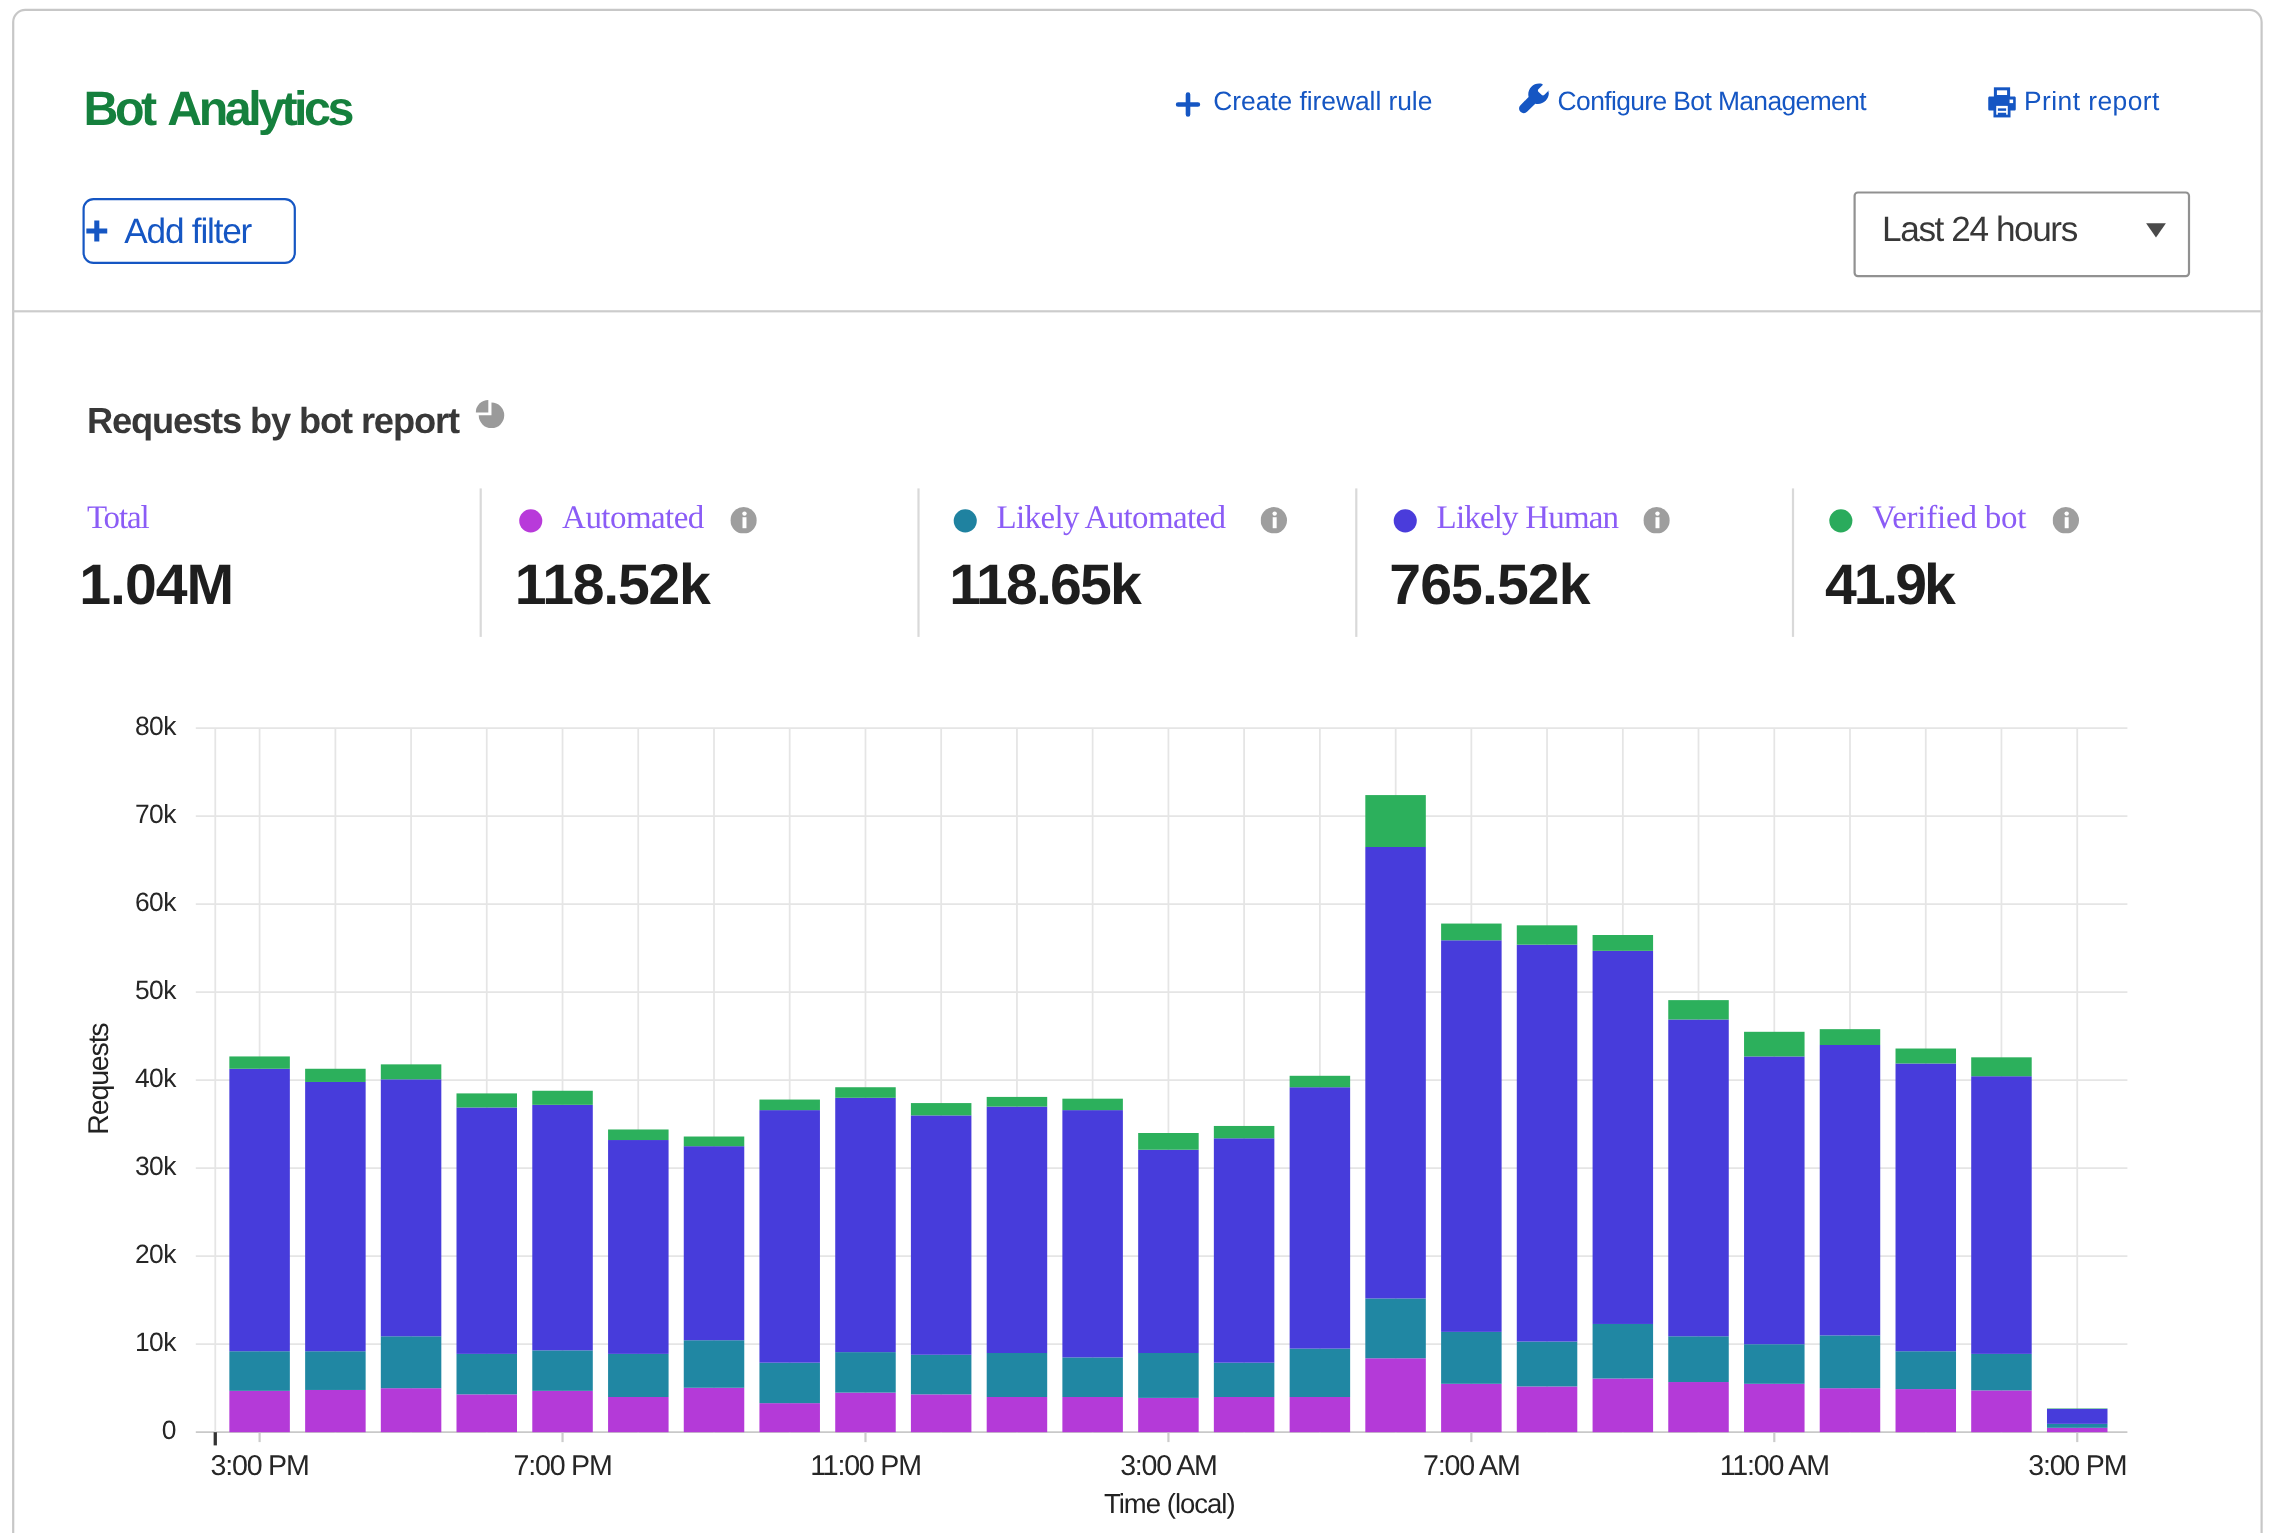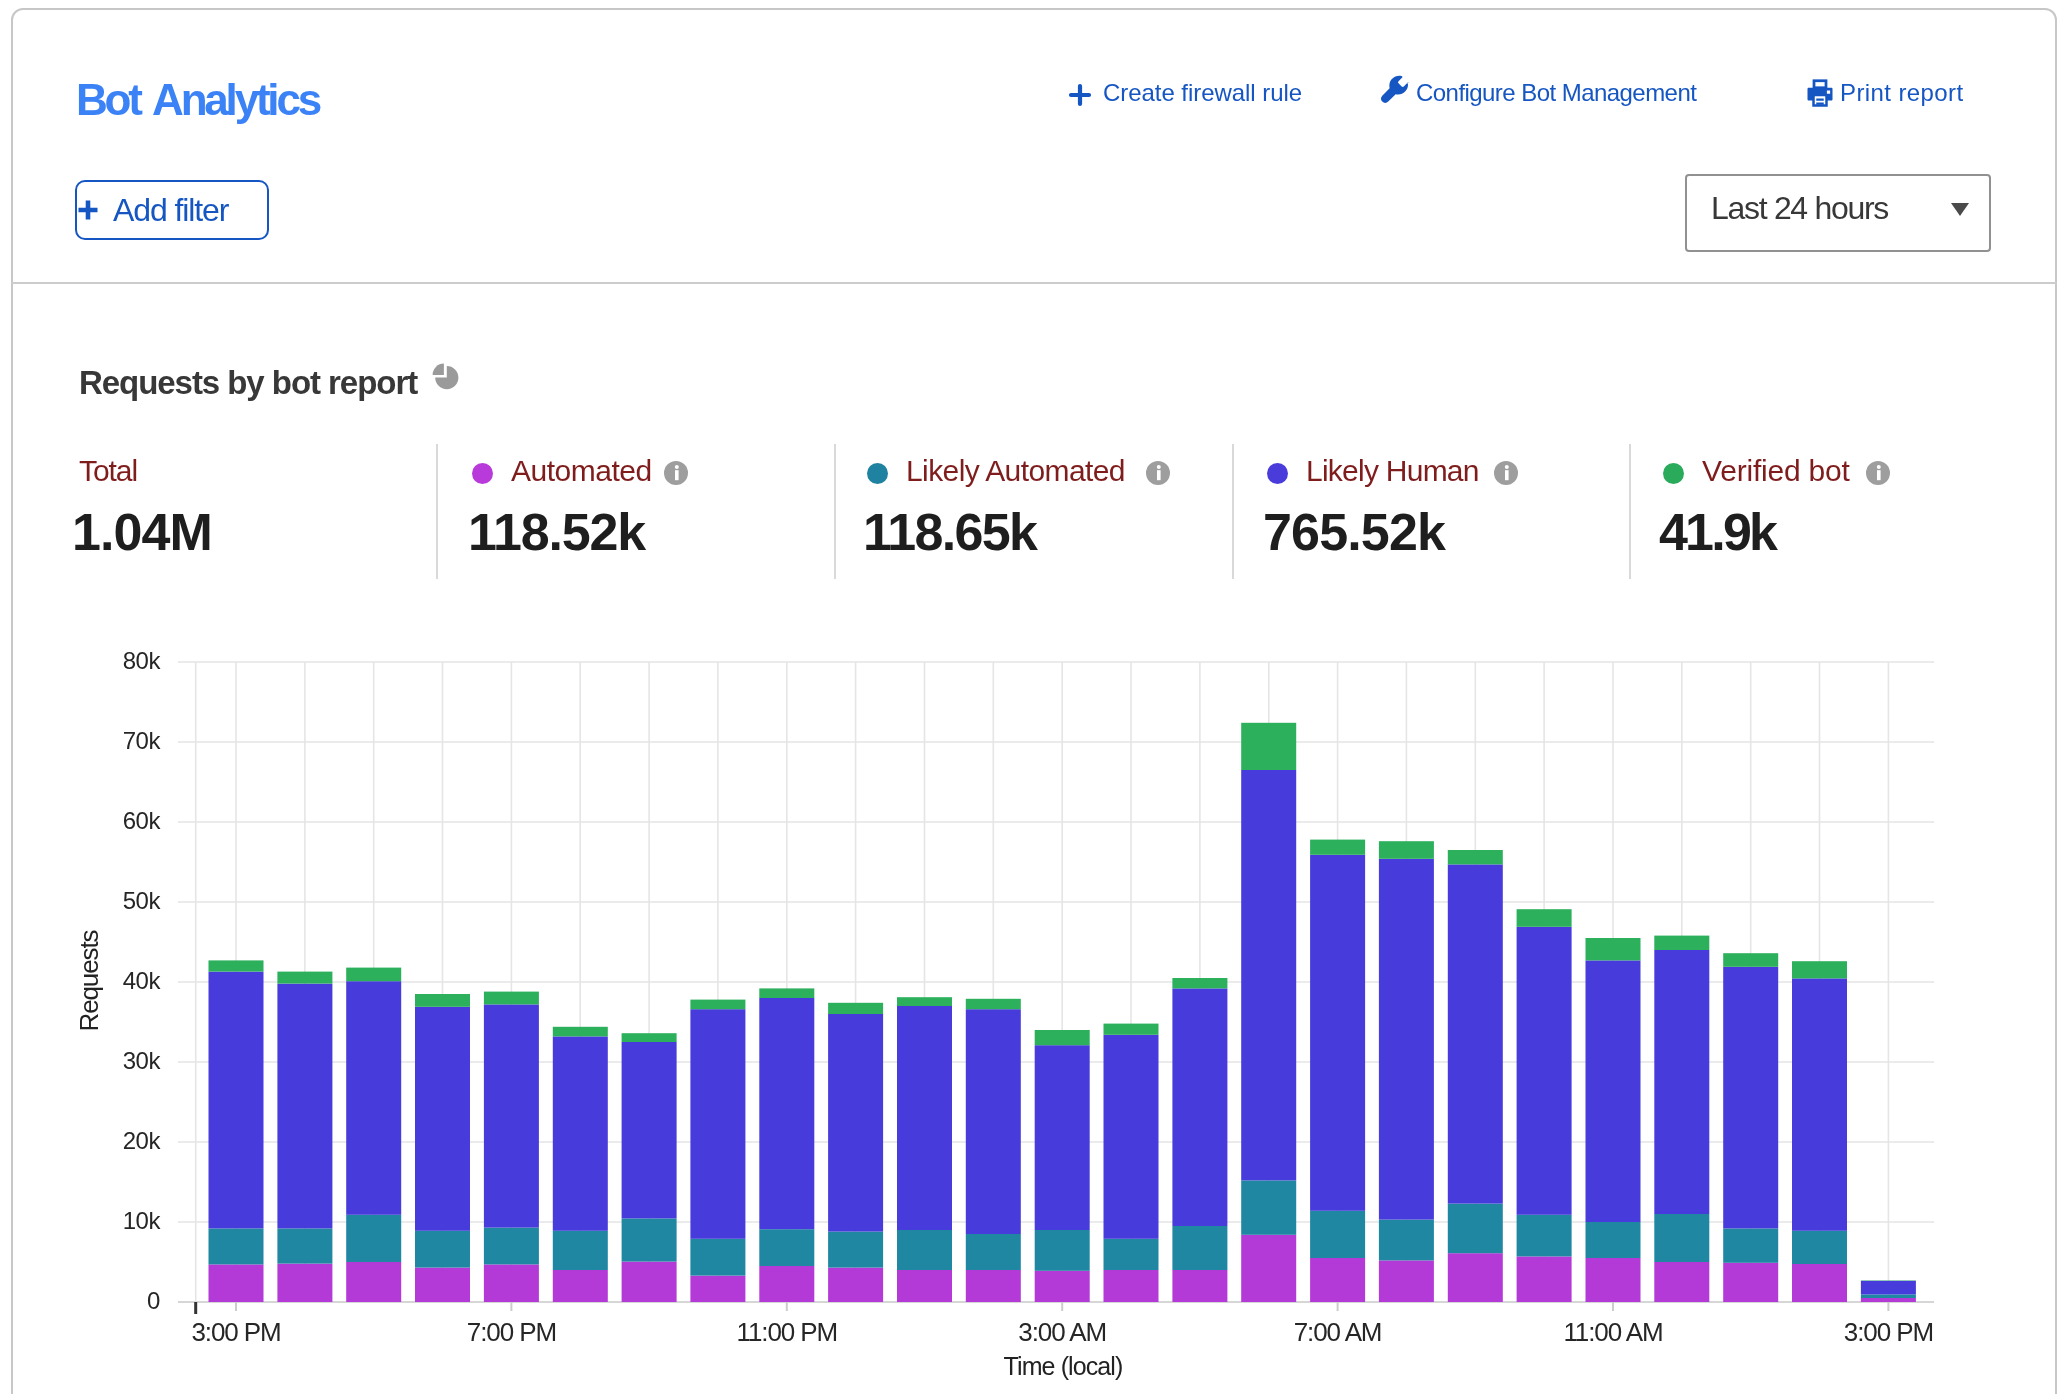--- a/index.html
+++ b/index.html
@@ -2,28 +2,28 @@
 <html><head>
 <meta charset="utf-8">
 <style>
   * { margin:0; padding:0; box-sizing:border-box; }
   html,body { width:2070px; height:1394px; background:#ffffff;
     font-family:"Liberation Sans", sans-serif; }
   #page { position:relative; width:2070px; height:1394px; overflow:hidden; }
   #card { position:absolute; left:11px; top:8px; width:2046px; height:1420px;
     border:2px solid #c7c7c7; border-radius:12px; }
   .link { position:absolute; color:#1556c3; font-size:24px; white-space:nowrap; }
-  .slabel { position:absolute; font-size:30px; color:#7f1d1d; white-space:nowrap; }
+  .slabel { position:absolute; font-size:30px; color:#8b5cf6; white-space:nowrap;font-family:Liberation Serif, serif; }
   .sval { position:absolute; font-size:52px; font-weight:700; color:#1e1e1e; white-space:nowrap; }
 </style>
 </head>
 <body>
 <div id="page">
   <div id="card"></div>
-  <div style="position:absolute;left:76px;top:75px;font-size:44px;font-weight:700;color:#3b82f6;letter-spacing:-3.2px;word-spacing:5px">Bot Analytics</div>
+  <div style="position:absolute;left:76px;top:75px;font-size:44px;font-weight:700;color:#15803d;letter-spacing:-3.2px;word-spacing:5px">Bot Analytics</div>
 
   <svg width="24" height="24" viewBox="0 0 24 24" style="position:absolute;left:1068px;top:83px">
       <path d="M12 3v18M3 12h18" stroke="#1556c3" stroke-width="4.2" stroke-linecap="round"></path>
     </svg>
   <div class="link" style="left:1103px;top:79px;letter-spacing:-0.05px">Create firewall rule</div>
   <svg width="34" height="34" viewBox="0 0 24 24" style="position:absolute;left:1378px;top:73px">
       <path fill="#1556c3" d="M21.7 7.1c-.1-.4-.6-.5-.9-.2l-2.6 2.6c-.4.4-1.1.4-1.5 0l-2.2-2.2c-.4-.4-.4-1.1 0-1.5l2.6-2.6c.3-.3.2-.8-.2-.9C16.3 2.1 15.7 2 15 2c-3.9 0-7 3.1-7 7 0 .6.1 1.2.2 1.7L3 16c-1.2 1.2-1.2 3 0 4.2 .6.6 1.4.9 2.1.9s1.5-.3 2.1-.9l5.3-5.2c.5.1 1.1.2 1.7.2 3.9 0 7-3.1 7-7-.2-.3-.3-.9-.5-1.1z"></path>
     </svg>
   <div class="link" style="left:1416px;top:79px;letter-spacing:-0.55px">Configure Bot Management</div>
   <svg width="30" height="30" viewBox="0 0 24 24" style="position:absolute;left:1805px;top:78px">

